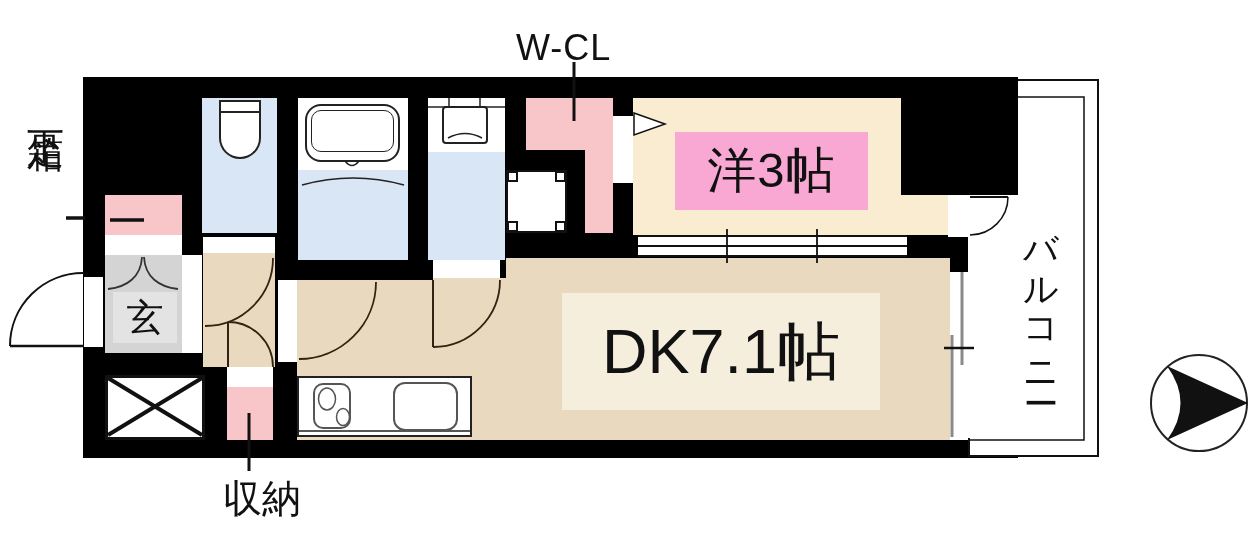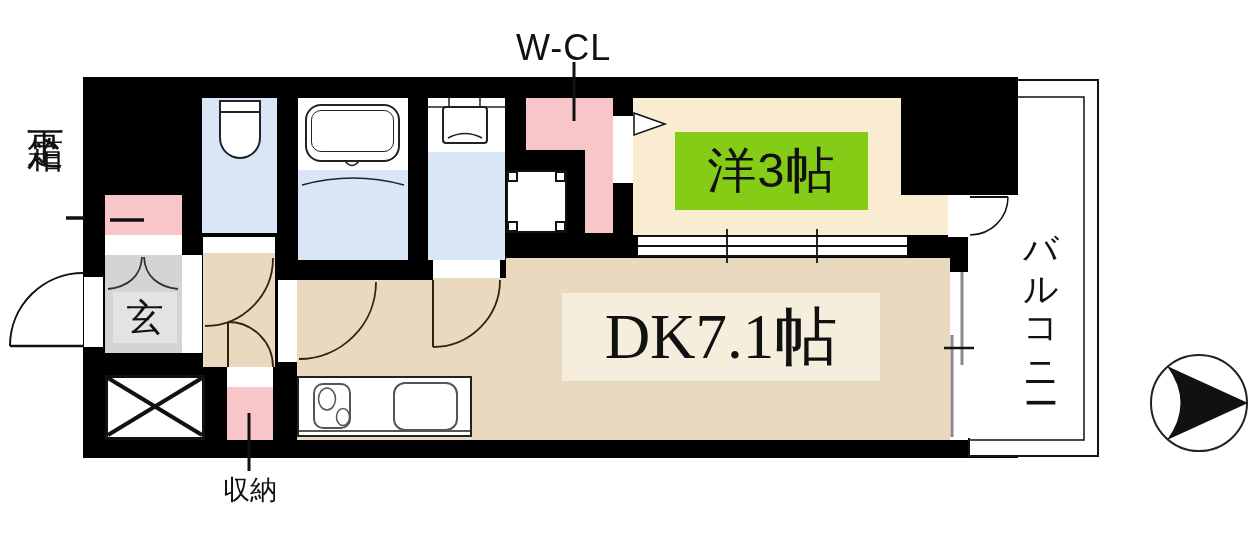--- a/index.html
+++ b/index.html
@@ -7,21 +7,21 @@
         font-family:"Liberation Sans","DejaVu Sans",sans-serif;color:#111;}
   #plan .abs{position:absolute;box-sizing:border-box;}
   .wall{background:#000;}
   .blue{background:#d9e6f5;}
   .pink{background:#f8c5c8;}
   .cream{background:#faecd1;}
   .tan{background:#e9d9bf;}
   .white{background:#fff;}
   .gray{background:#d4d4d4;}
   .grayin{background:#e3e3e3;}
-  .lblbg-cream{background:#84cc16;}
+  .lblbg-cream{background:#f9a8d4;}
   .lblbg-tan{background:#f5eedd;}
   .center{display:flex;align-items:center;justify-content:center;}
   .vtext{writing-mode:vertical-rl;text-orientation:upright;}
   svg.overlay{position:absolute;left:0;top:0;pointer-events:none;}
   .txt{position:absolute;white-space:nowrap;color:#111;}
 </style>
 </head>
 <body>
 
 <div id="plan">
@@ -73,21 +73,21 @@
     <span class="txt" style="position:static;font-size:49px;font-weight:500;letter-spacing:1px;">洋3帖</span>
   </div>
   <div class="abs white" style="left:638px;top:235px;width:269px;height:22px;border-top:2px solid #111;border-bottom:2px solid #111;"></div>
   <div class="abs white" style="left:948px;top:195px;width:22px;height:42px;"></div>
   <div class="abs white" style="left:970px;top:195px;width:48px;height:42px;"></div>
 
   <div class="abs tan" style="left:506px;top:258px;width:444px;height:182px;"></div>
   <div class="abs tan" style="left:433px;top:278px;width:73px;height:162px;"></div>
   <div class="abs tan" style="left:297px;top:280px;width:136px;height:160px;"></div>
   <div class="abs white" style="left:278px;top:280px;width:19px;height:82px;"></div>
-  <div class="abs lblbg-tan center" style="left:562px;top:293px;width:318px;height:88px;font-family:Liberation Serif, serif;">
+  <div class="abs lblbg-tan center" style="left:562px;top:293px;width:318px;height:117px;">
     <span class="txt" style="position:static;font-size:63px;font-weight:500;">DK7.1帖</span>
   </div>
 
   <div class="abs white" style="left:297px;top:376px;width:175px;height:61px;border:2px solid #222;"></div>
   <div class="abs white" style="left:313px;top:383px;width:38px;height:46px;border:2px solid #555;border-radius:10px;"></div>
   <div class="abs white" style="left:393px;top:382px;width:65px;height:49px;border:2px solid #555;border-radius:12px;"></div>
 
   <div class="abs white" style="left:950px;top:272px;width:18px;height:168px;"></div>
   <div class="abs white" style="left:968px;top:237px;width:132px;height:220px;"></div>
   <div class="abs white" style="left:1018px;top:79px;width:82px;height:378px;"></div>
@@ -142,16 +142,16 @@
     <path d="M574,62 V121" stroke="#111" stroke-width="3" fill="none"></path>
     <path d="M66,218 H85 M110,220 H144" stroke="#111" stroke-width="3.5" fill="none"></path>
     <path d="M249,413 V471" stroke="#111" stroke-width="3" fill="none"></path>
 
     <circle cx="1199" cy="403" r="48" fill="#fff" stroke="#222" stroke-width="2"></circle>
     <path d="M1248,403 L1167,366 Q1194,403 1167,440 Z" fill="#111"></path>
   </svg>
 
   <div class="txt" style="left:516px;top:27px;font-size:36px;font-weight:500;letter-spacing:1px;">W-CL</div>
   <div class="txt vtext" style="left:20px;top:102px;font-size:37px;font-weight:500;letter-spacing:3px;">下足箱</div>
-  <div class="txt" style="left:223px;top:472px;font-size:27px;font-weight:500;">収納</div>
+  <div class="txt" style="left:223px;top:472px;font-size:39px;font-weight:500;">収納</div>
   <div class="txt vtext" style="left:1017px;top:210px;font-size:35px;font-weight:500;letter-spacing:4px;">バルコニー</div>
 
 </div>
 
 </body></html>

